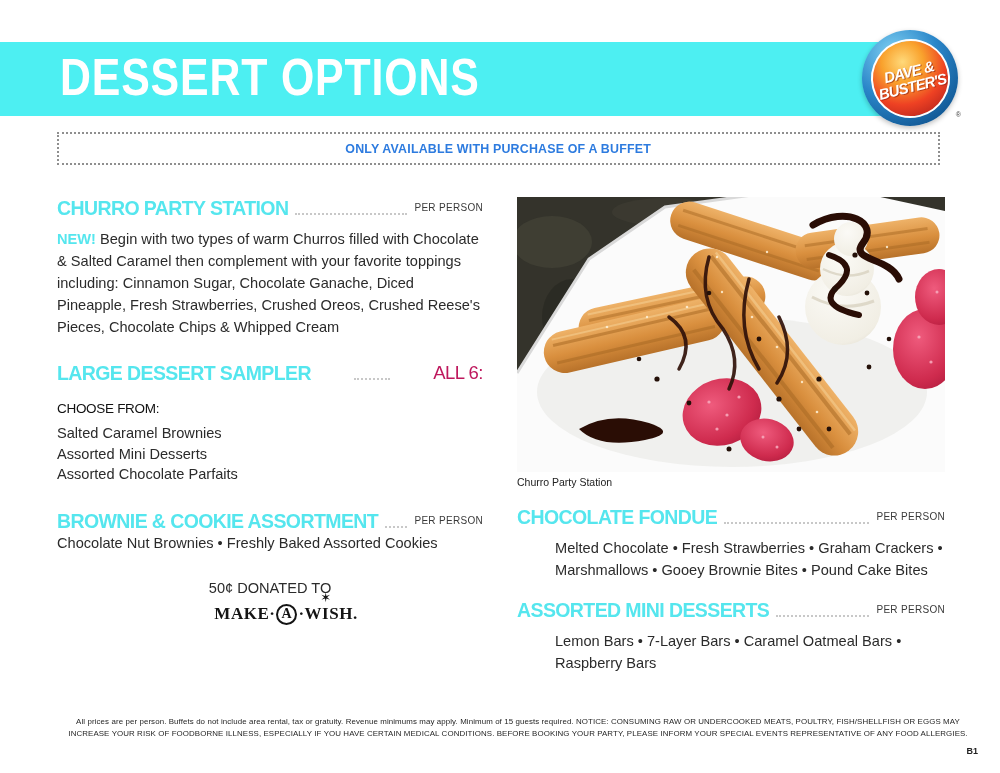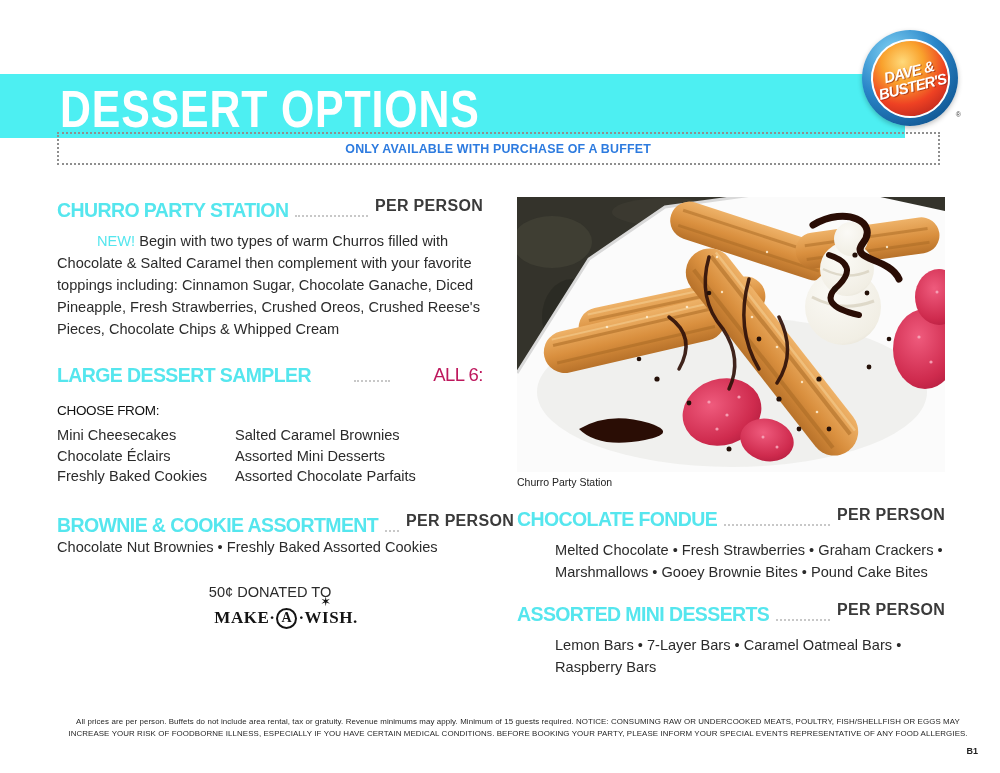--- a/index.html
+++ b/index.html
@@ -4,23 +4,22 @@
 <style>
   * { margin:0; padding:0; box-sizing:border-box; }
   html,body { background:#ffffff; }
   body {
     width:1000px; height:773px; position:relative; overflow:hidden;
     font-family:"Liberation Sans", sans-serif; color:var(--text-dark,#2b2b2b);
   }
 
   
   .banner {
-    position:absolute; left:0; top:42px; width:905px; height:64px;
+    position:absolute; left:0; top:42px; width:905px; height:74px;
     background:var(--accent-cyan,#4deff2);
-    margin-top:32px;
   }
   .banner-title {
     position:absolute; left:60px; top:6px;
     color:#ffffff; font-weight:bold; font-size:51px; letter-spacing:1px;
     transform:scaleX(0.84); transform-origin:left center; white-space:nowrap;
   }
   .db-logo {
     position:absolute; left:862px; top:30px; width:96px; height:96px;
     border-radius:50%;
     background:radial-gradient(circle at 32% 24%, #7fd0f2 0%, #2a86c9 45%, #135a97 80%, #0e4578 100%);
@@ -54,30 +53,30 @@
   .col-left  { position:absolute; left:57px;  top:197px; width:426px; }
   .col-right { position:absolute; left:517px; top:197px; width:428px; }
 
   .sec-head { display:flex; align-items:flex-end; width:100%; }
   .sec-title {
     color:var(--heading-cyan,#55e6ee); font-weight:bold; font-size:19.5px;
     letter-spacing:-0.6px; white-space:nowrap; line-height:22px;
   }
   .leader { flex:1; border-bottom:2px dotted #c8c8c8; margin:0 7px 4px 7px; min-width:14px; }
   .per-person {
-    font-size:16px; font-weight:bold; color:#3a3a3a; letter-spacing:0.3px;
+    font-size:10px; font-weight:normal; color:#3a3a3a; letter-spacing:0.3px;
     margin-bottom:6px; white-space:nowrap;
   }
   .big-value {
     font-size:18.5px; font-weight:normal; color:#be185d; letter-spacing:-0.5px;
     line-height:22px; white-space:nowrap;
   }
 
   .body-text { font-size:14.6px; line-height:22px; color:#2b2b2b; }
-  .new-tag   { color:var(--heading-cyan,#55e6ee); font-weight:normal;margin-left:40px; }
+  .new-tag   { color:var(--heading-cyan,#55e6ee); font-weight:bold; }
 
   .churro-desc { margin-top:9px; }
   .row-large { margin-top:24px;gap:36px; }
   .row-small { margin-top:10px; }
 
   .choose-label {
     margin-top:17px; font-size:13.5px; font-weight:normal; color:#111111; letter-spacing:-0.3px;
   }
   .choose-grid { margin-top:7px; display:flex; }
   .choose-col  { font-size:14.6px; line-height:20.5px; }
@@ -144,25 +143,20 @@
   <p class="body-text churro-desc"><span class="new-tag">NEW!</span><span> Begin with two types of warm Churros filled with Chocolate &amp; Salted Caramel then complement with your favorite toppings including: Cinnamon Sugar, Chocolate Ganache, Diced Pineapple, Fresh Strawberries, Crushed Oreos, Crushed Reese's Pieces, Chocolate Chips &amp; Whipped Cream</span></p>
 
   <div class="sec-head row-large">
     <span class="sec-title">LARGE DESSERT SAMPLER</span>
     <span class="leader"></span>
     <span class="big-value">ALL 6:</span>
   </div>
 
   <div class="choose-label">CHOOSE FROM:</div>
   <div class="choose-grid">
-    <div class="choose-col choose-col-1">
-      <div>Mini Cheesecakes</div>
-      <div>Chocolate Éclairs</div>
-      <div>Freshly Baked Cookies</div>
-    </div>
     <div class="choose-col">
       <div>Salted Caramel Brownies</div>
       <div>Assorted Mini Desserts</div>
       <div>Assorted Chocolate Parfaits</div>
     </div>
   </div>
 
   <div class="sec-head sec-brownie">
     <span class="sec-title">BROWNIE &amp; COOKIE ASSORTMENT</span>
     <span class="leader"></span>

